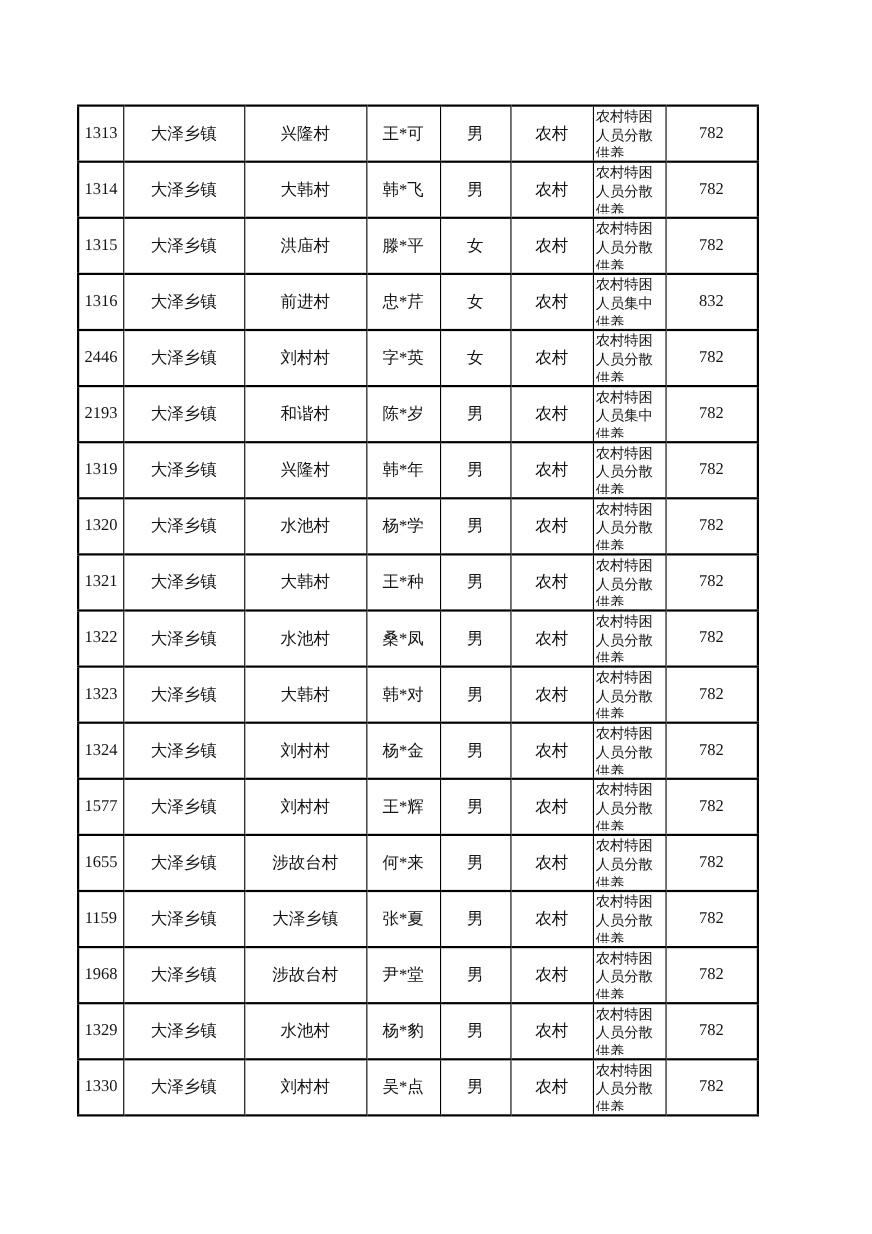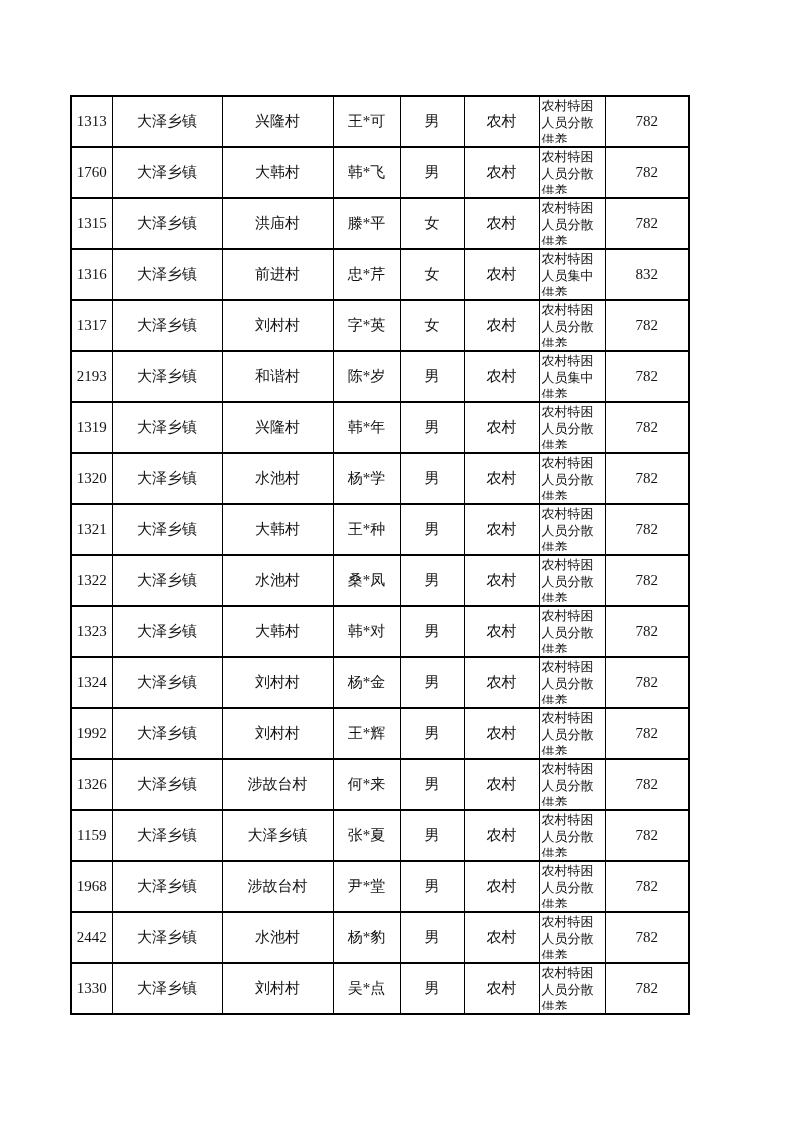--- a/index.html
+++ b/index.html
@@ -78,21 +78,21 @@
           <td>兴隆村</td>
           <td>王*可</td>
           <td>男</td>
           <td>农村</td>
           <td class="support-cell">
             <div class="support-clip">农村特困人员分散供养</div>
           </td>
           <td>782</td>
         </tr>
         <tr>
-          <td>1760</td>
+          <td>1314</td>
           <td>大泽乡镇</td>
           <td>大韩村</td>
           <td>韩*飞</td>
           <td>男</td>
           <td>农村</td>
           <td class="support-cell">
             <div class="support-clip">农村特困人员分散供养</div>
           </td>
           <td>782</td>
         </tr>
@@ -114,21 +114,21 @@
           <td>前进村</td>
           <td>忠*芹</td>
           <td>女</td>
           <td>农村</td>
           <td class="support-cell">
             <div class="support-clip">农村特困人员集中供养</div>
           </td>
           <td>832</td>
         </tr>
         <tr>
-          <td>1317</td>
+          <td>2446</td>
           <td>大泽乡镇</td>
           <td>刘村村</td>
           <td>字*英</td>
           <td>女</td>
           <td>农村</td>
           <td class="support-cell">
             <div class="support-clip">农村特困人员分散供养</div>
           </td>
           <td>782</td>
         </tr>
@@ -210,33 +210,33 @@
           <td>刘村村</td>
           <td>杨*金</td>
           <td>男</td>
           <td>农村</td>
           <td class="support-cell">
             <div class="support-clip">农村特困人员分散供养</div>
           </td>
           <td>782</td>
         </tr>
         <tr>
-          <td>1992</td>
+          <td>1577</td>
           <td>大泽乡镇</td>
           <td>刘村村</td>
           <td>王*辉</td>
           <td>男</td>
           <td>农村</td>
           <td class="support-cell">
             <div class="support-clip">农村特困人员分散供养</div>
           </td>
           <td>782</td>
         </tr>
         <tr>
-          <td>1326</td>
+          <td>1655</td>
           <td>大泽乡镇</td>
           <td>涉故台村</td>
           <td>何*来</td>
           <td>男</td>
           <td>农村</td>
           <td class="support-cell">
             <div class="support-clip">农村特困人员分散供养</div>
           </td>
           <td>782</td>
         </tr>
@@ -258,21 +258,21 @@
           <td>涉故台村</td>
           <td>尹*堂</td>
           <td>男</td>
           <td>农村</td>
           <td class="support-cell">
             <div class="support-clip">农村特困人员分散供养</div>
           </td>
           <td>782</td>
         </tr>
         <tr>
-          <td>2442</td>
+          <td>1329</td>
           <td>大泽乡镇</td>
           <td>水池村</td>
           <td>杨*豹</td>
           <td>男</td>
           <td>农村</td>
           <td class="support-cell">
             <div class="support-clip">农村特困人员分散供养</div>
           </td>
           <td>782</td>
         </tr>

